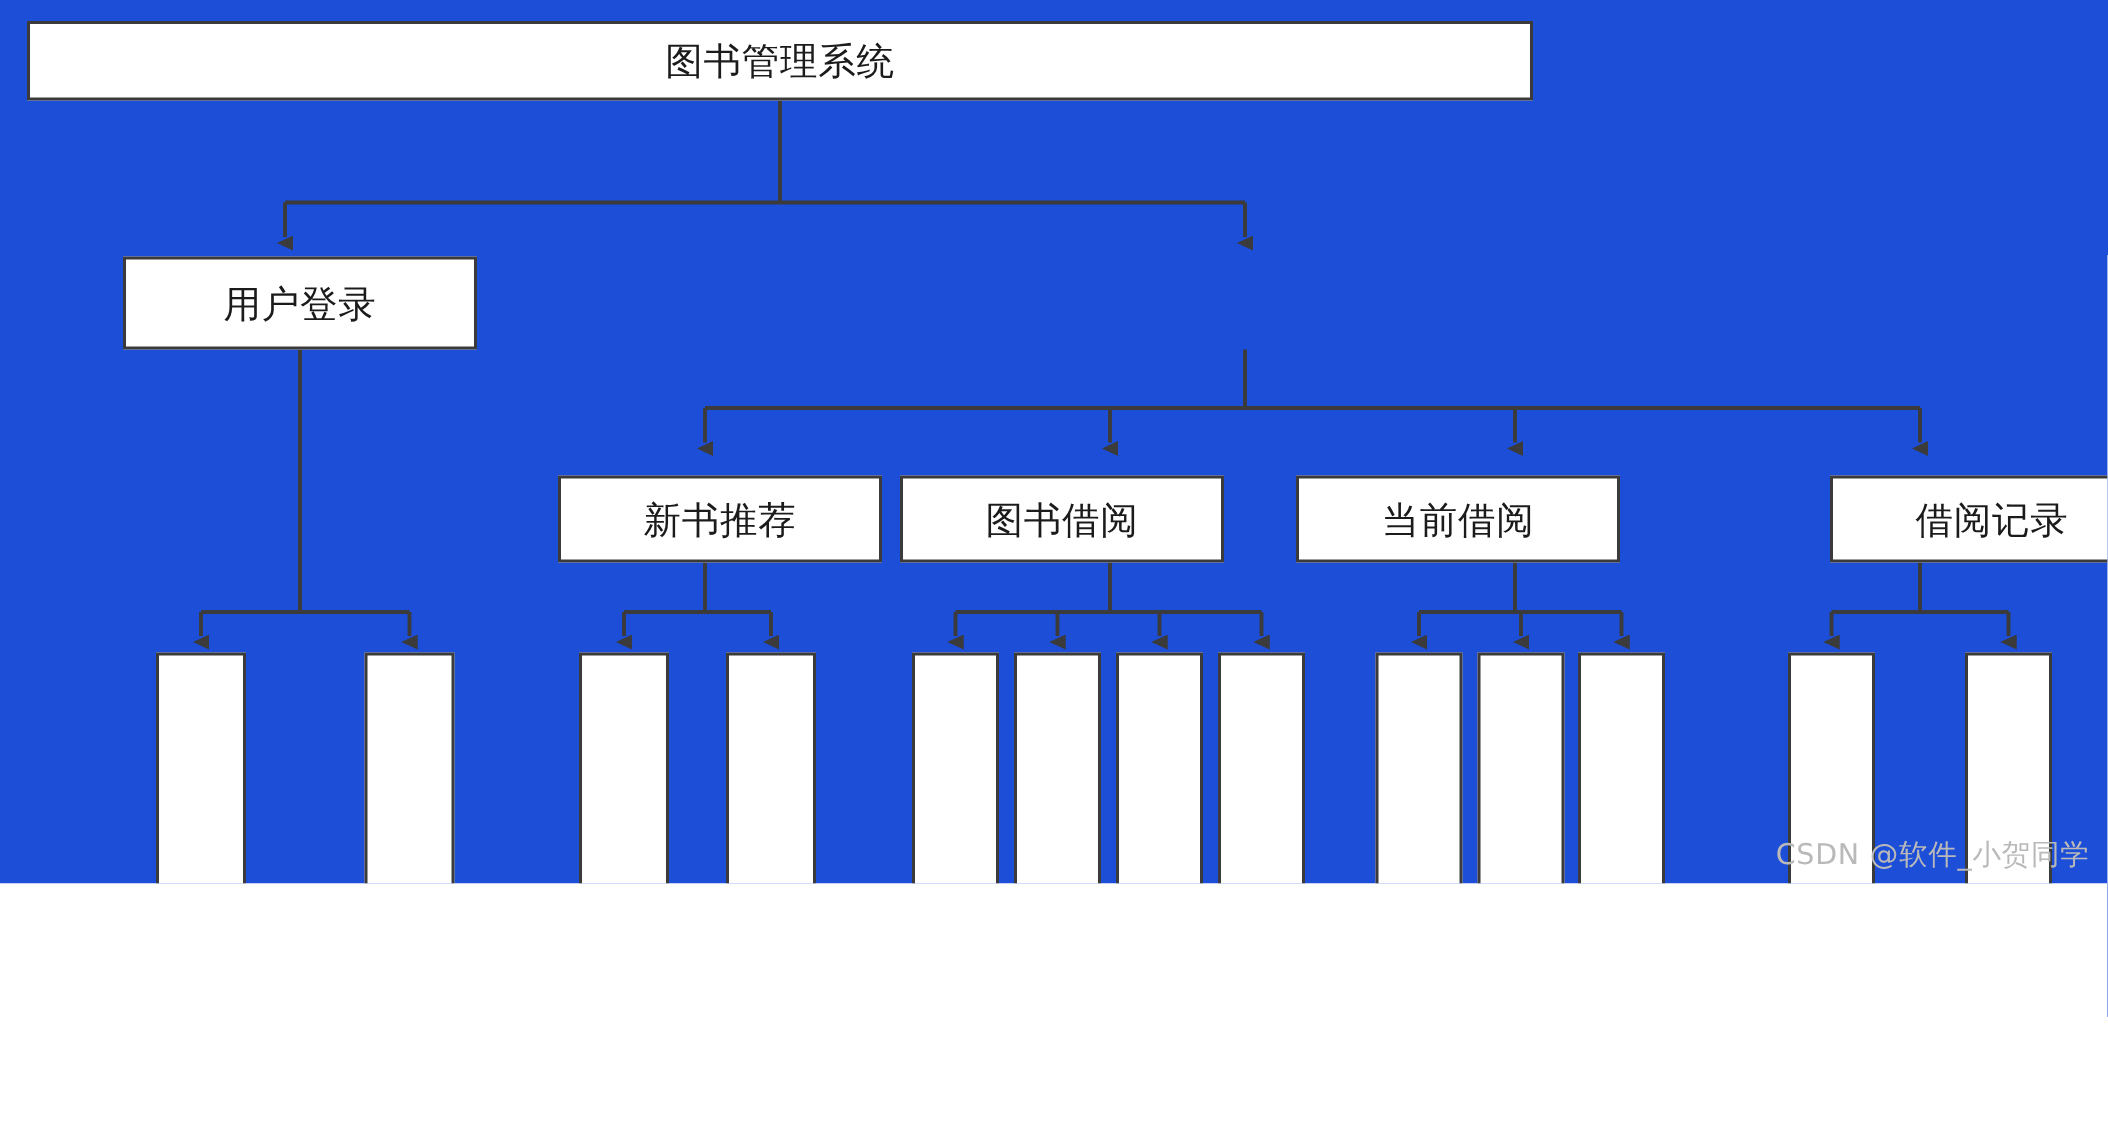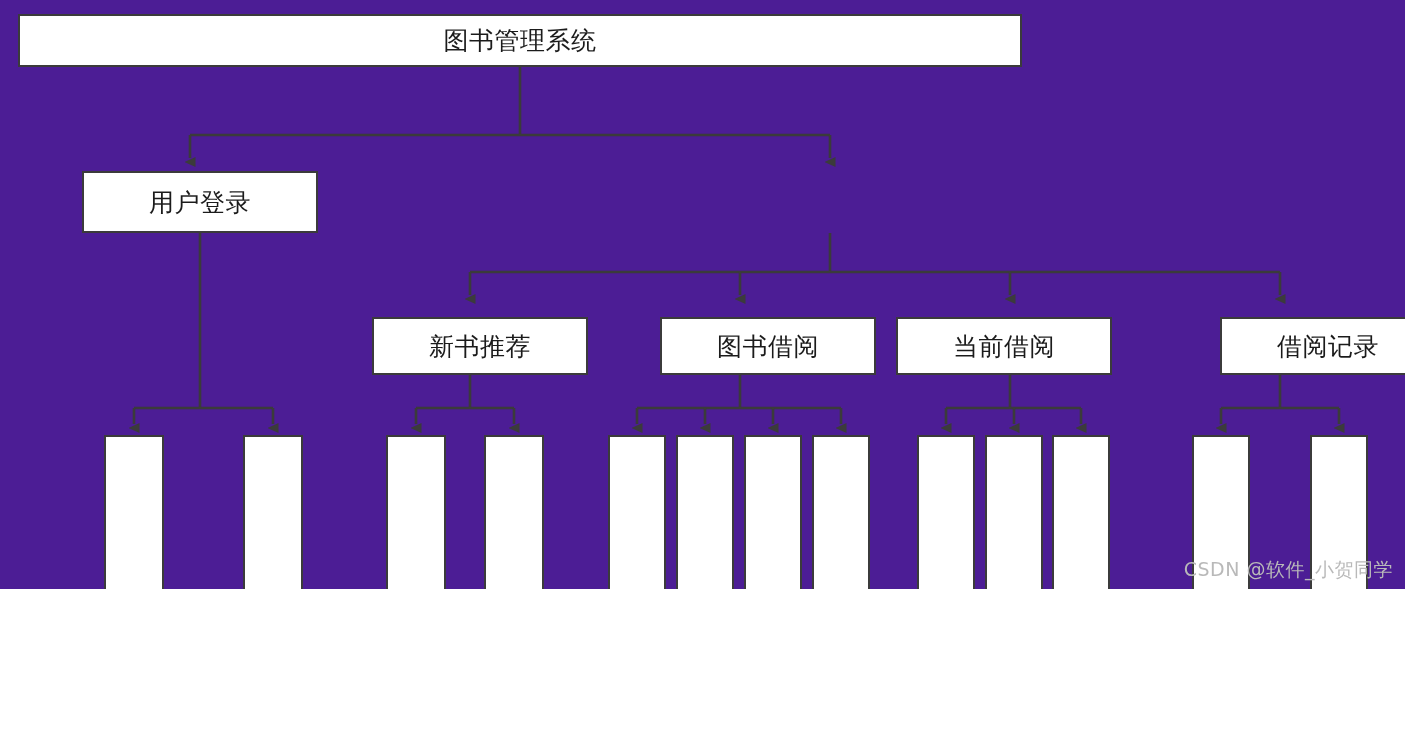--- a/index.html
+++ b/index.html
@@ -8,21 +8,21 @@
     padding: 0;
     background: #ffffff;
   }
   body {
     font-family: "DejaVu Sans", "Liberation Sans", sans-serif;
   }
   #diagram-root {
     position: relative;
     width: 1405px;
     height: 589px;
-    background: #4c1d95;
+    background: #1d4ed8;
     overflow: hidden;
   }
   #edge-layer {
     position: absolute;
     left: 0;
     top: 0;
     width: 1405px;
     height: 747px;
     pointer-events: none;
   }
@@ -139,24 +139,24 @@
     <span class="node-label">图书管理系统</span>
   </div>
 
   <div class="node horiz" style="left:82px; top:171px; width:236px; height:62px;">
     <span class="node-label">用户登录</span>
   </div>
 
   <div class="node horiz" style="left:372px; top:317px; width:216px; height:58px;">
     <span class="node-label">新书推荐</span>
   </div>
-  <div class="node horiz" style="left:660px; top:317px; width:216px; height:58px;">
+  <div class="node horiz" style="left:600px; top:317px; width:216px; height:58px;">
     <span class="node-label">图书借阅</span>
   </div>
-  <div class="node horiz" style="left:896px; top:317px; width:216px; height:58px;">
+  <div class="node horiz" style="left:864px; top:317px; width:216px; height:58px;">
     <span class="node-label">当前借阅</span>
   </div>
   <div class="node horiz" style="left:1172px; top:317px; width:216px; height:58px;margin-left:48px;">
     <span class="node-label">借阅记录</span>
   </div>
 
   <div class="node vert" style="left:104px; top:435px; width:60px; height:299px; padding-top:74px;">
     <span class="node-label">用户登录</span>
   </div>
   <div class="node vert" style="left:243px; top:435px; width:60px; height:299px; padding-top:74px;">

